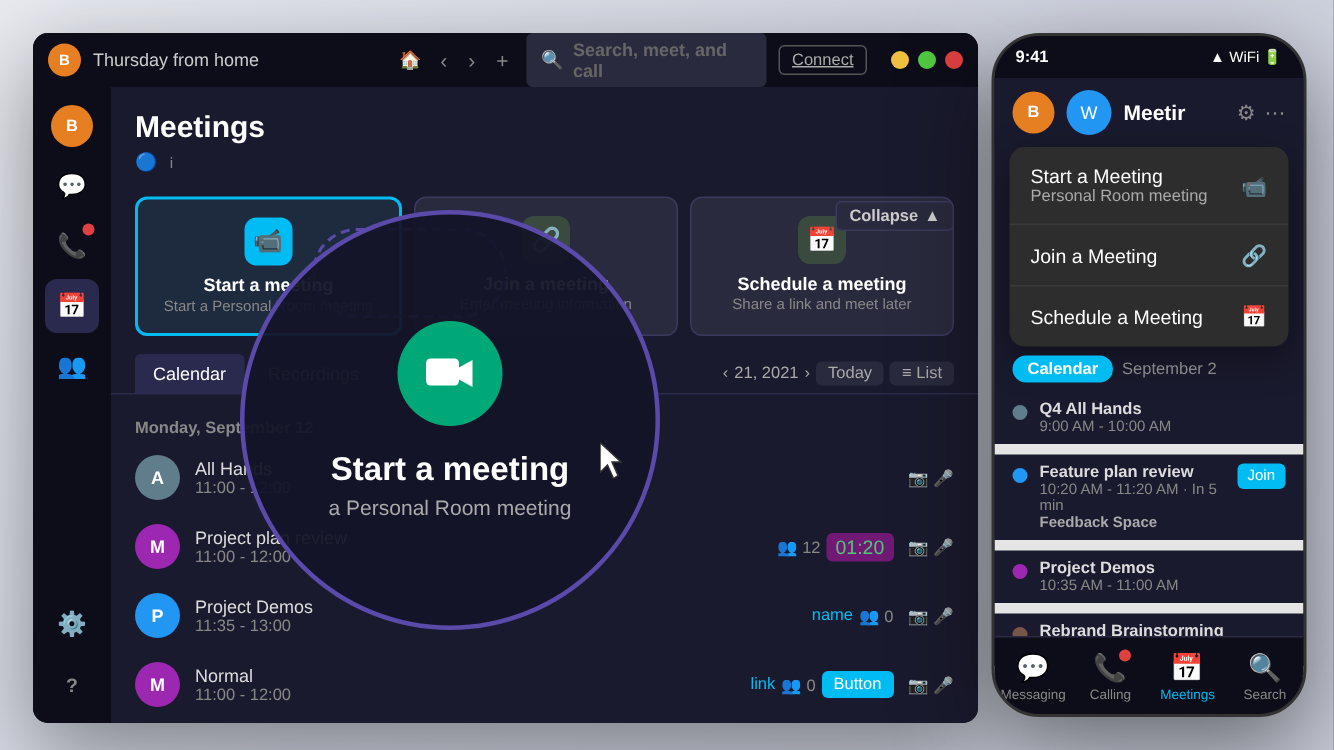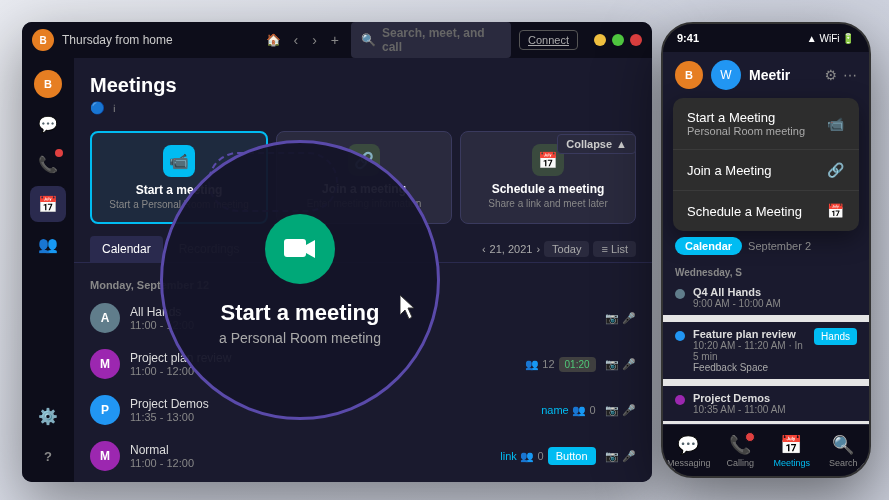--- a/index.html
+++ b/index.html
@@ -317,23 +317,23 @@
       cursor: pointer;
     }
     .meeting-people {
       color: #888;
       font-size: 11px;
       display: flex;
       align-items: center;
       gap: 2px;
     }
     .meeting-duration {
-      background: #404040;
+      background: #701a75;
       color: #50c878;
-      font-size: 10px;
+      font-size: 13px;
       padding: 2px 6px;
       border-radius: 4px;
     }
     .join-btn-small {
       background: #00bcf2;
       color: white;
       border: none;
       border-radius: 4px;
       font-size: 11px;
       padding: 3px 8px;
@@ -547,20 +547,21 @@
       font-size: 11px;
       font-weight: 600;
     }
     .phone-meeting-time {
       color: #888;
       font-size: 10px;
     }
     .phone-meeting-space {
       color: #aaa;
       font-size: 10px;
+      font-weight: bold;
     }
     .phone-join-btn {
       background: #00bcf2;
       color: white;
       border: none;
       border-radius: 4px;
       font-size: 10px;
       padding: 3px 7px;
       cursor: pointer;
     }
@@ -824,38 +825,37 @@
       <div class="phone-dropdown-text">Schedule a Meeting</div>
       <span class="phone-dropdown-icon">📅</span>
     </div>
   </div>
 
   <div class="phone-cal-header">
     <span class="phone-cal-tab">Calendar</span>
     <span class="phone-cal-date">September 2</span>
   </div>
 
-  <div class="phone-date-header">Wednesday, S</div>
 
   <div class="phone-meeting-item">
     <div class="phone-meeting-dot" style="background:#607d8b;"></div>
     <div class="phone-meeting-info">
       <div class="phone-meeting-name">Q4 All Hands</div>
       <div class="phone-meeting-time">9:00 AM - 10:00 AM</div>
     </div>
   </div>
 
   <div class="phone-meeting-item">
     <div class="phone-meeting-dot" style="background:#2196f3;"></div>
     <div class="phone-meeting-info">
       <div class="phone-meeting-name">Feature plan review</div>
       <div class="phone-meeting-time">10:20 AM - 11:20 AM · In 5 min</div>
       <div class="phone-meeting-space">Feedback Space</div>
     </div>
-    <button class="phone-join-btn">Hands</button>
+    <button class="phone-join-btn">Join</button>
   </div>
 
   <div class="phone-meeting-item">
     <div class="phone-meeting-dot" style="background:#9c27b0;"></div>
     <div class="phone-meeting-info">
       <div class="phone-meeting-name">Project Demos</div>
       <div class="phone-meeting-time">10:35 AM - 11:00 AM</div>
     </div>
   </div>
 

